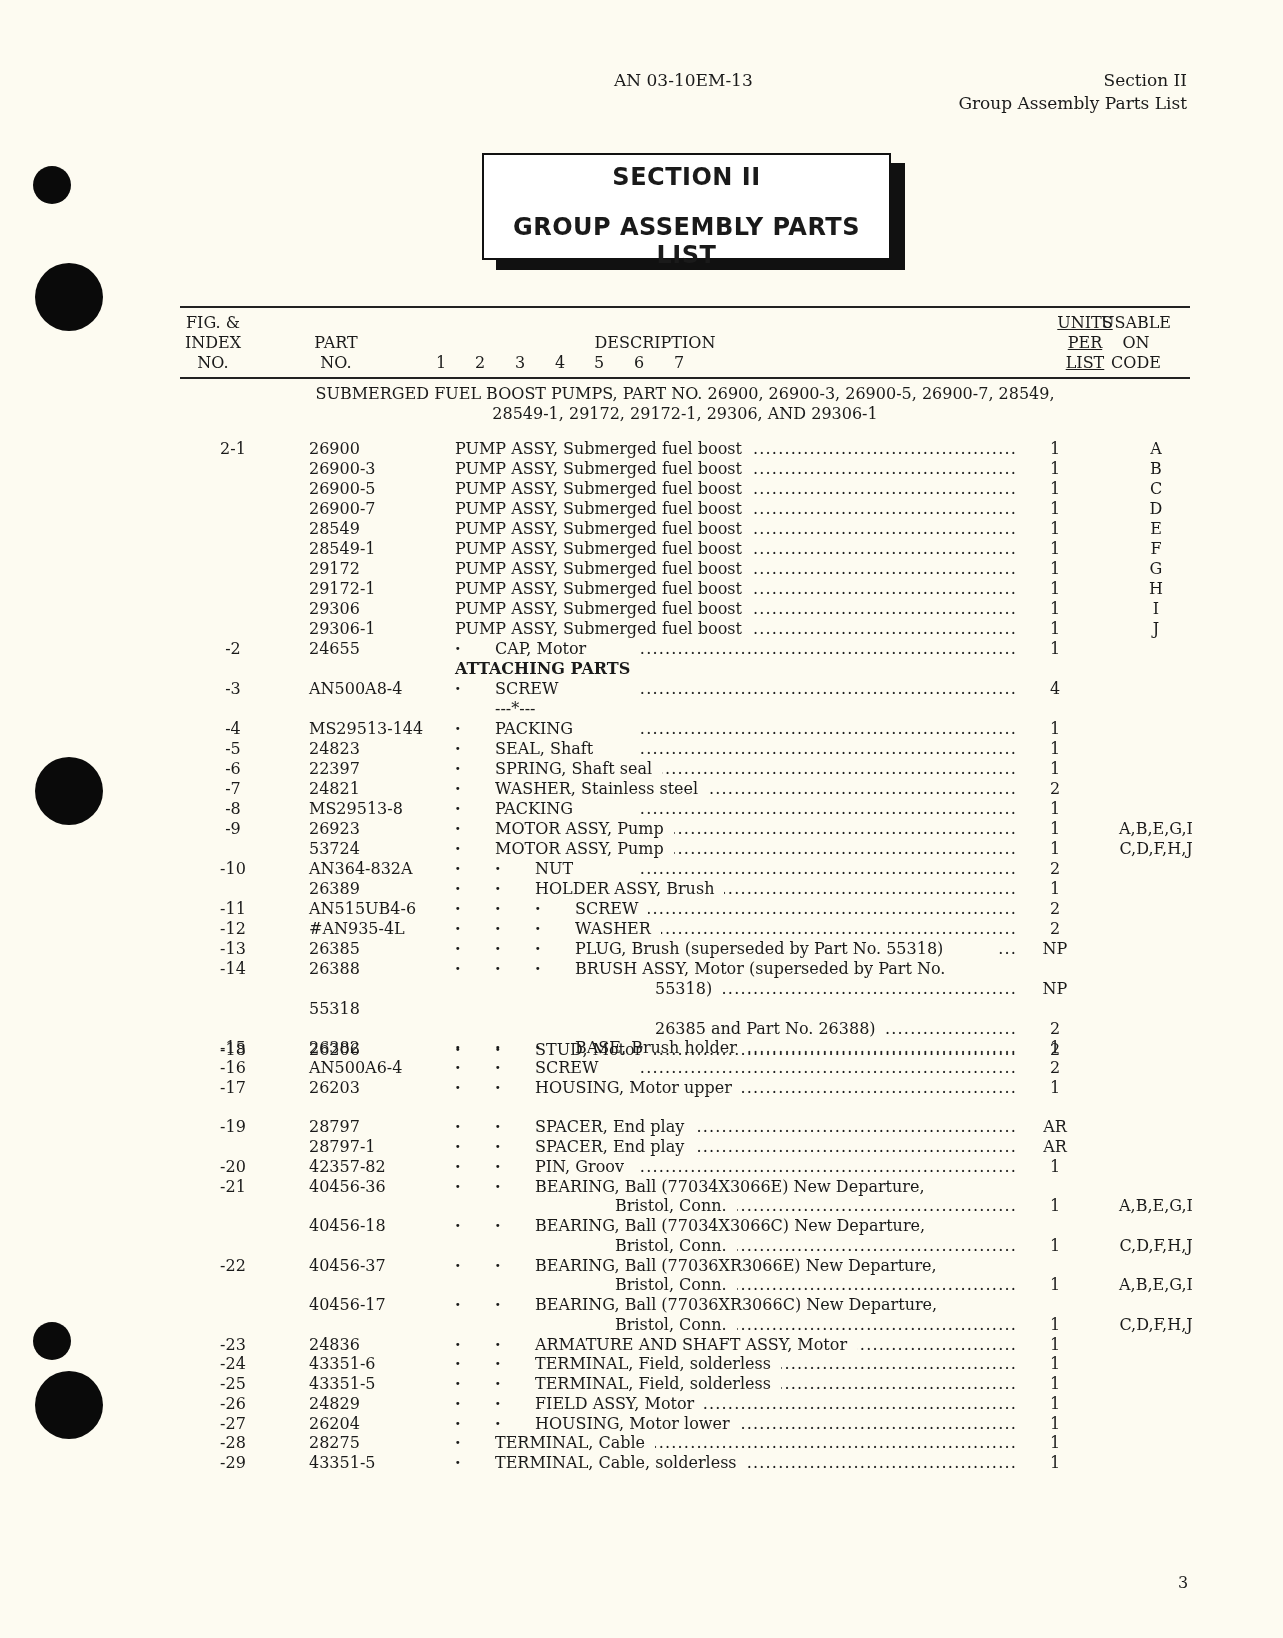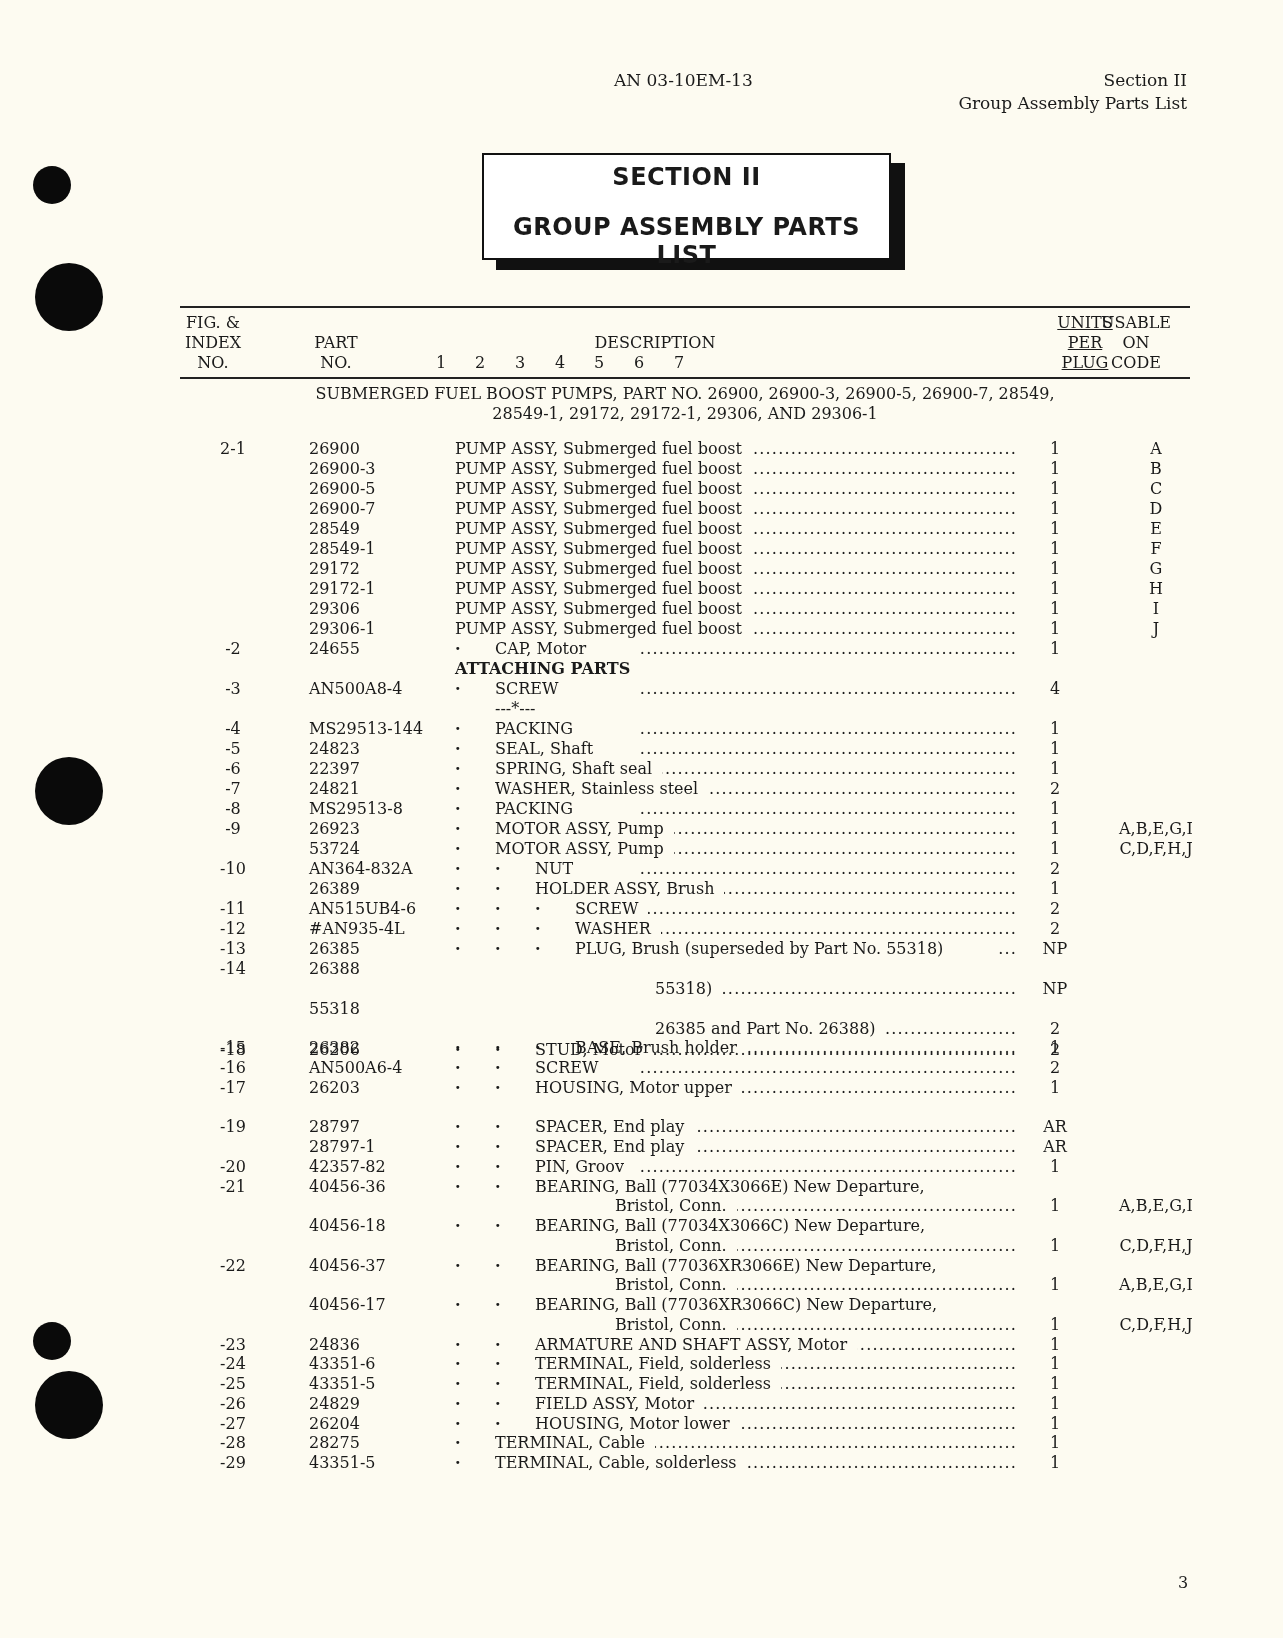--- a/index.html
+++ b/index.html
@@ -71,21 +71,21 @@
   <span style="left:475px;">2</span>
   <span style="left:515px;">3</span>
   <span style="left:555px;">4</span>
   <span style="left:594px;">5</span>
   <span style="left:634px;">6</span>
   <span style="left:674px;">7</span>
 </div>
 <div class="colhead" style="left:1055px;width:60px;top:313px;text-decoration:underline;">
   <div>UNITS</div>
   <div>PER</div>
-  <div>PLUG</div>
+  <div>LIST</div>
 </div>
 <div class="colhead" style="left:1086px;width:100px;top:313px;">
   <div>USABLE</div>
   <div>ON</div>
   <div>CODE</div>
 </div>
 
 <div class="subtitle" style="top:384px;">SUBMERGED FUEL BOOST PUMPS, PART NO. 26900, 26900-3, 26900-5, 26900-7, 28549,</div>
 <div class="subtitle" style="top:404px;">28549-1, 29172, 29172-1, 29306, AND 29306-1</div>
 
@@ -292,20 +292,21 @@
       <span class="idx">-13</span>
       <span class="pno">26385</span>
       <span class="desc"><span class="dot" style="font-weight: bold;">·</span><span class="dot" style="font-weight: bold;">·</span><span class="dot" style="font-weight: bold;">·</span><span>PLUG, Brush (superseded by Part No. 55318)</span></span>
       <span class="dots" style="direction: rtl; width: 64px; text-align: right;">...</span>
       <span class="units">NP</span>
       <span class="code"></span>
     </div>
     <div class="row" style="top: 959px;">
       <span class="idx">-14</span>
       <span class="pno">26388</span>
+      <span class="desc"><span class="dot" style="font-weight: bold;">·</span><span class="dot" style="font-weight: bold;">·</span><span class="dot" style="font-weight: bold;">·</span><span>BRUSH ASSY, Motor (superseded by Part No.</span></span>
       <span class="units"></span>
       <span class="code"></span>
     </div>
     <div class="row" style="top: 979px;">
       <span class="idx"></span>
       <span class="pno"></span>
       <span class="desc" style="left: 635px;"><span>55318)</span></span>
       <span class="dots" style="direction: rtl; width: 295px; text-align: right;">............................................................</span>
       <span class="units">NP</span>
       <span class="code"></span>

